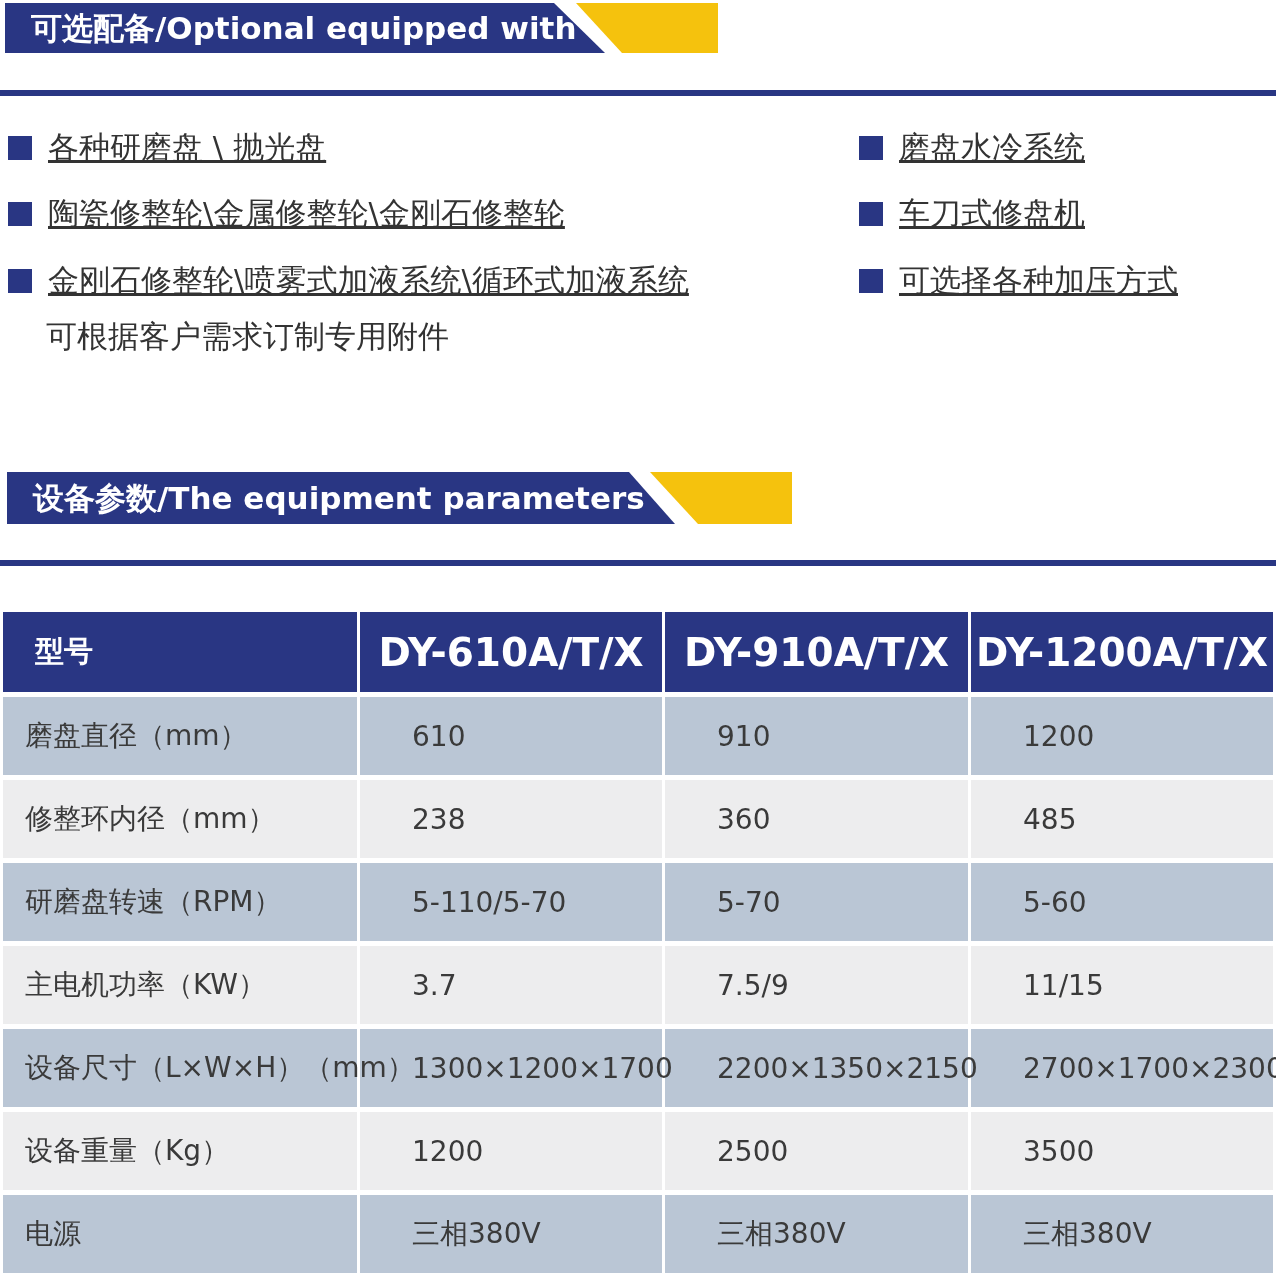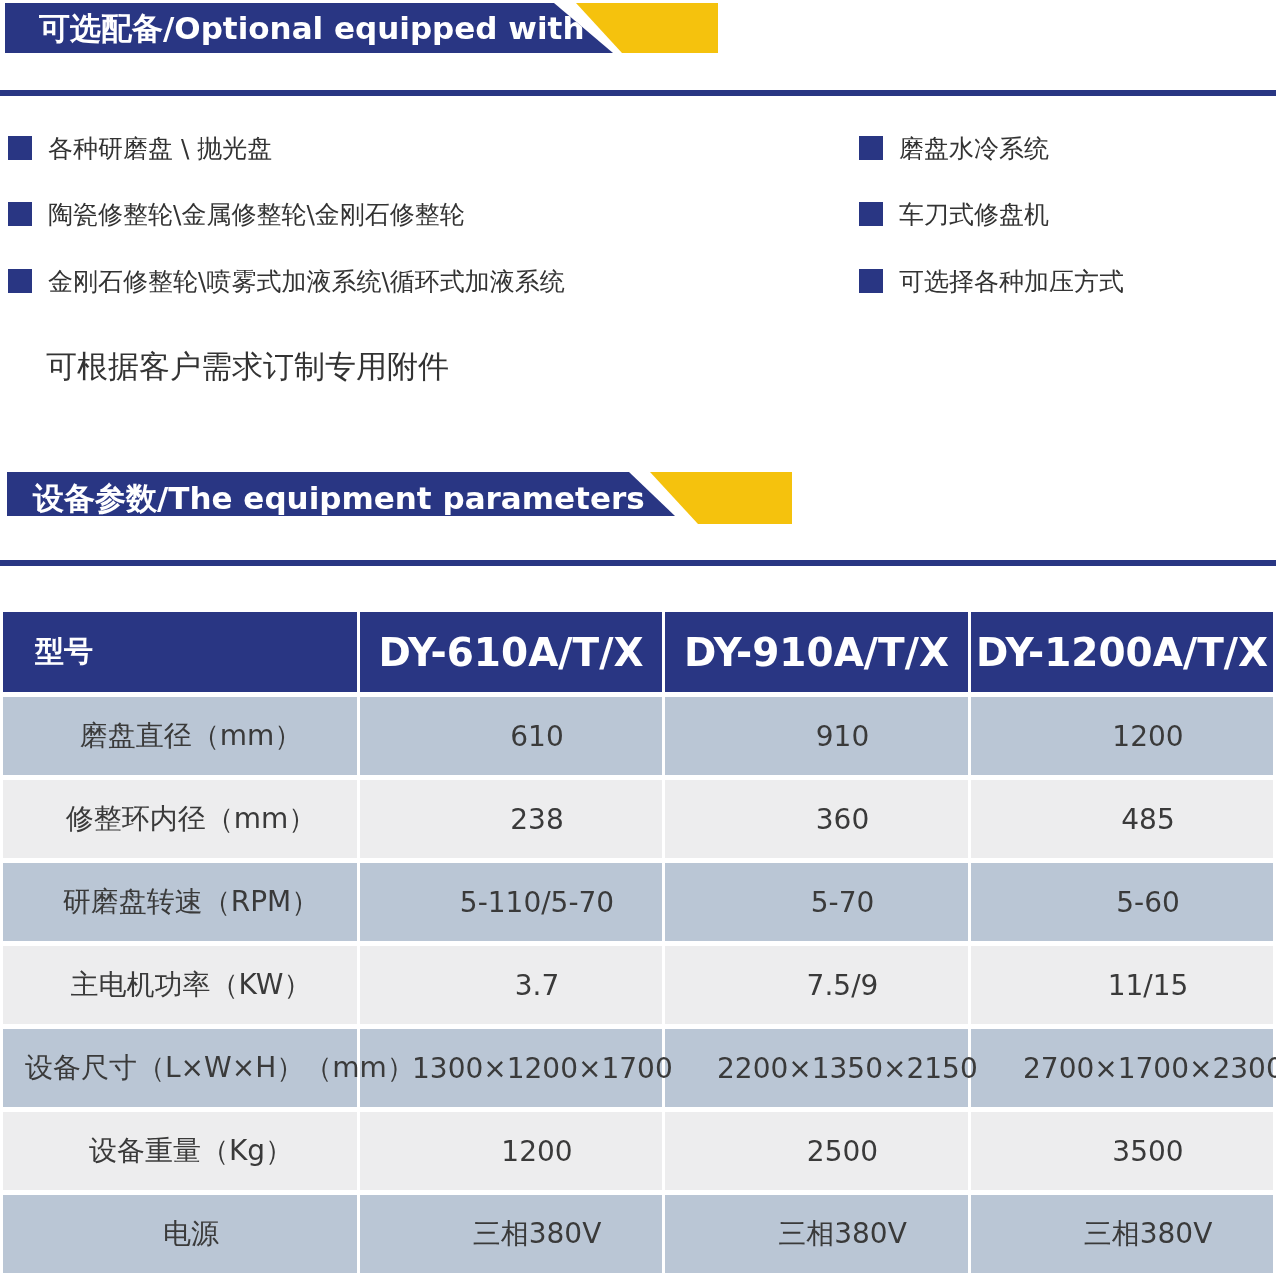--- a/index.html
+++ b/index.html
@@ -10,56 +10,56 @@
   }
   .page{position:relative;width:1276px;height:1275px;background:#fff;}
 
   
   .banner-blue{
     position:absolute;height:50px;background:#293683;color:#fff;
     font-weight:bold;font-size:31px;line-height:50px;white-space:nowrap;
   }
   .banner-blue .banner-text{padding-left:26px;display:inline-block;}
   #b1-blue{left:5px;top:3px;width:600px;
-    clip-path:polygon(0 0,549px 0,100% 100%,0 100%);padding-left:8px;}
+    clip-path:polygon(0 0,549px 0,100% 100%,0 100%);}
   #b1-yellow{position:absolute;left:576px;top:3px;width:142px;height:50px;
     background:#F5C20D;clip-path:polygon(0 0,100% 0,100% 100%,46px 100%);}
-  #b2-blue{left:7px;top:472px;width:668px;height:44px;line-height:52px;
+  #b2-blue{left:7px;top:472px;width:668px;height:52px;line-height:52px;
     clip-path:polygon(0 0,622px 0,100% 100%,0 100%);}
   #b2-yellow{position:absolute;left:650px;top:472px;width:142px;height:52px;
     background:#F5C20D;clip-path:polygon(0 0,100% 0,100% 100%,48px 100%);}
 
   .rule{position:absolute;left:0;width:1276px;height:6px;background:#293683;}
   #rule1{top:90px;}
   #rule2{top:560px;}
 
   
   .opt-item{
     position:absolute;height:44px;display:flex;align-items:center;
-    font-size:25px;color:#333333;white-space:nowrap;
+    font-size:31px;color:#333333;white-space:nowrap;text-decoration:underline;
   }
   .opt-item .sq{
     flex:0 0 auto;width:24px;height:24px;background:#293683;margin-right:16px;
   }
   .opt-note{position:absolute;height:44px;display:flex;align-items:center;
     font-size:31px;color:#333333;white-space:nowrap;}
 
   
   table.params{
     position:absolute;top:607px;left:0;width:1276px;
     border-collapse:separate;border-spacing:3px 5px;table-layout:fixed;
   }
   table.params th{
     background:#293683;color:#ffffff;font-weight:bold;font-size:39px;
     height:80px;padding:0;text-align:center;white-space:nowrap;
   }
   table.params th.first{text-align:left;padding-left:32px;font-size:29px;}
   table.params td{
     height:78px;padding:0;font-size:28px;color:#3a3a3a;
-    text-align:center;white-space:nowrap;vertical-align:middle;
+    text-align:left;white-space:nowrap;vertical-align:middle;
   }
   table.params td.label{padding-left:22px;}
   table.params td.val{padding-left:52px;}
   tr.row-odd td{background:#BAC6D5;}
   tr.row-even td{background:#EDEDEE;}
 </style>
 </head>
 <body>
 
 <div class="page">
@@ -75,21 +75,21 @@
     <span>各种研磨盘 \ 抛光盘</span>
   </div>
   <div class="opt-item" style="left:8px;top:192px;">
     <span class="sq"></span>
     <span>陶瓷修整轮\金属修整轮\金刚石修整轮</span>
   </div>
   <div class="opt-item" style="left:8px;top:259px;">
     <span class="sq"></span>
     <span>金刚石修整轮\喷雾式加液系统\循环式加液系统</span>
   </div>
-  <div class="opt-note" style="left:46px;top:345px;">可根据客户需求订制专用附件</div>
+  <div class="opt-note" style="left:46px;top:315px;">可根据客户需求订制专用附件</div>
 
   <div class="opt-item" style="left:859px;top:126px;">
     <span class="sq"></span>
     <span>磨盘水冷系统</span>
   </div>
   <div class="opt-item" style="left:859px;top:192px;">
     <span class="sq"></span>
     <span>车刀式修盘机</span>
   </div>
   <div class="opt-item" style="left:859px;top:259px;text-align:right;">

